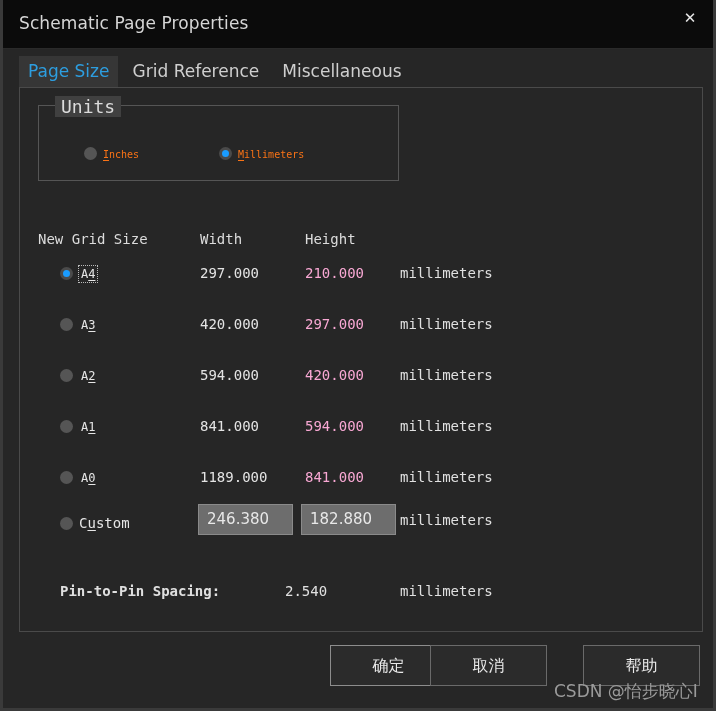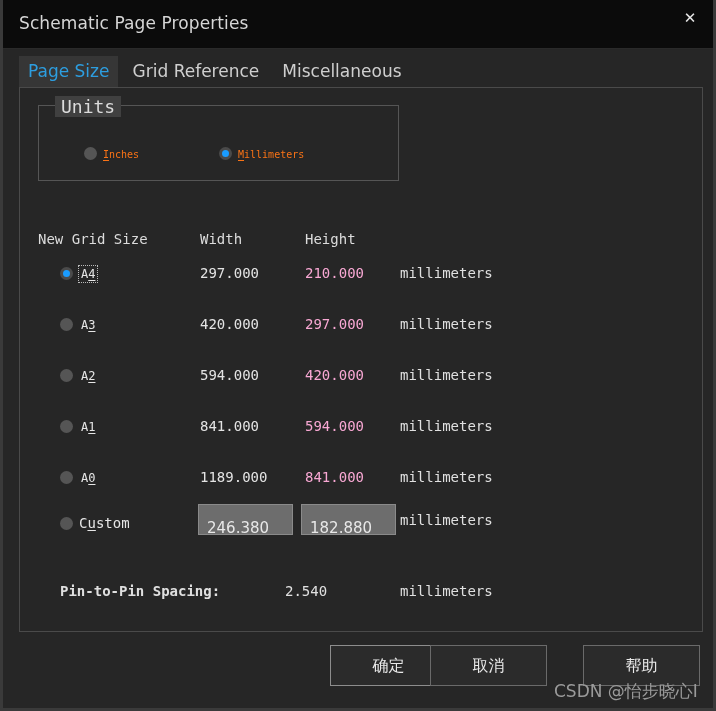--- a/index.html
+++ b/index.html
@@ -239,21 +239,21 @@
     position: absolute;
     top: 0;
     width: 95px;
     height: 31px;
     background: #6d6d6d;
     border: 1px solid #8a8a8a;
     box-sizing: border-box;
     font-family: "DejaVu Sans", sans-serif;
     font-size: 15px;
     color: #e8e8e8;
-    padding: 9px 8px;
+    padding: 0 8px;
     line-height: 29px;
     cursor: text;
   }
   .txtbox.w { left: 178px; }
   .txtbox.h { left: 281px; }
   .custom-unit {
     position: absolute;
     left: 380px;
     top: 8px;
     font-family: "DejaVu Sans Mono", monospace;

